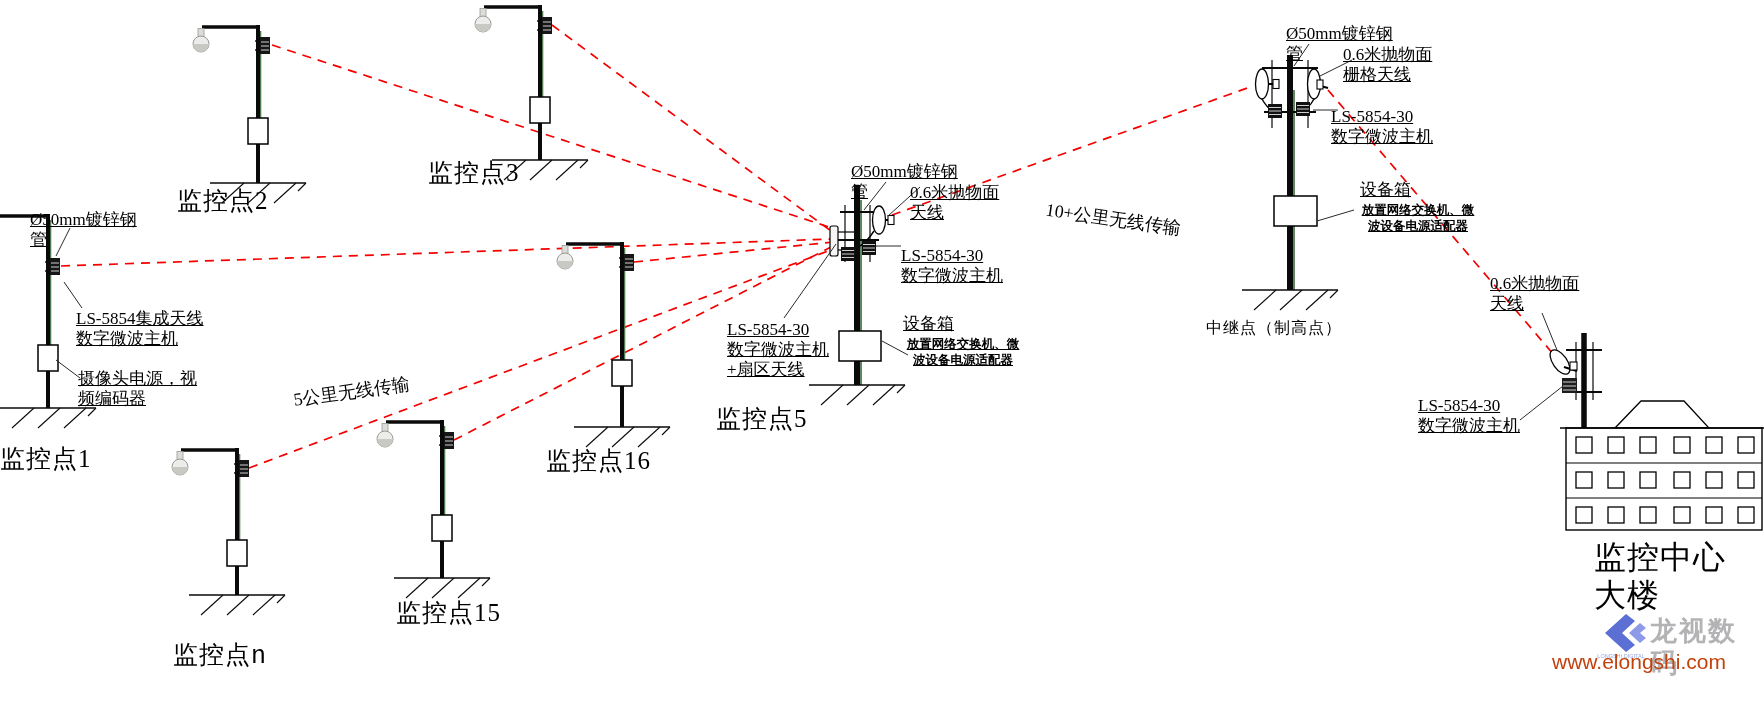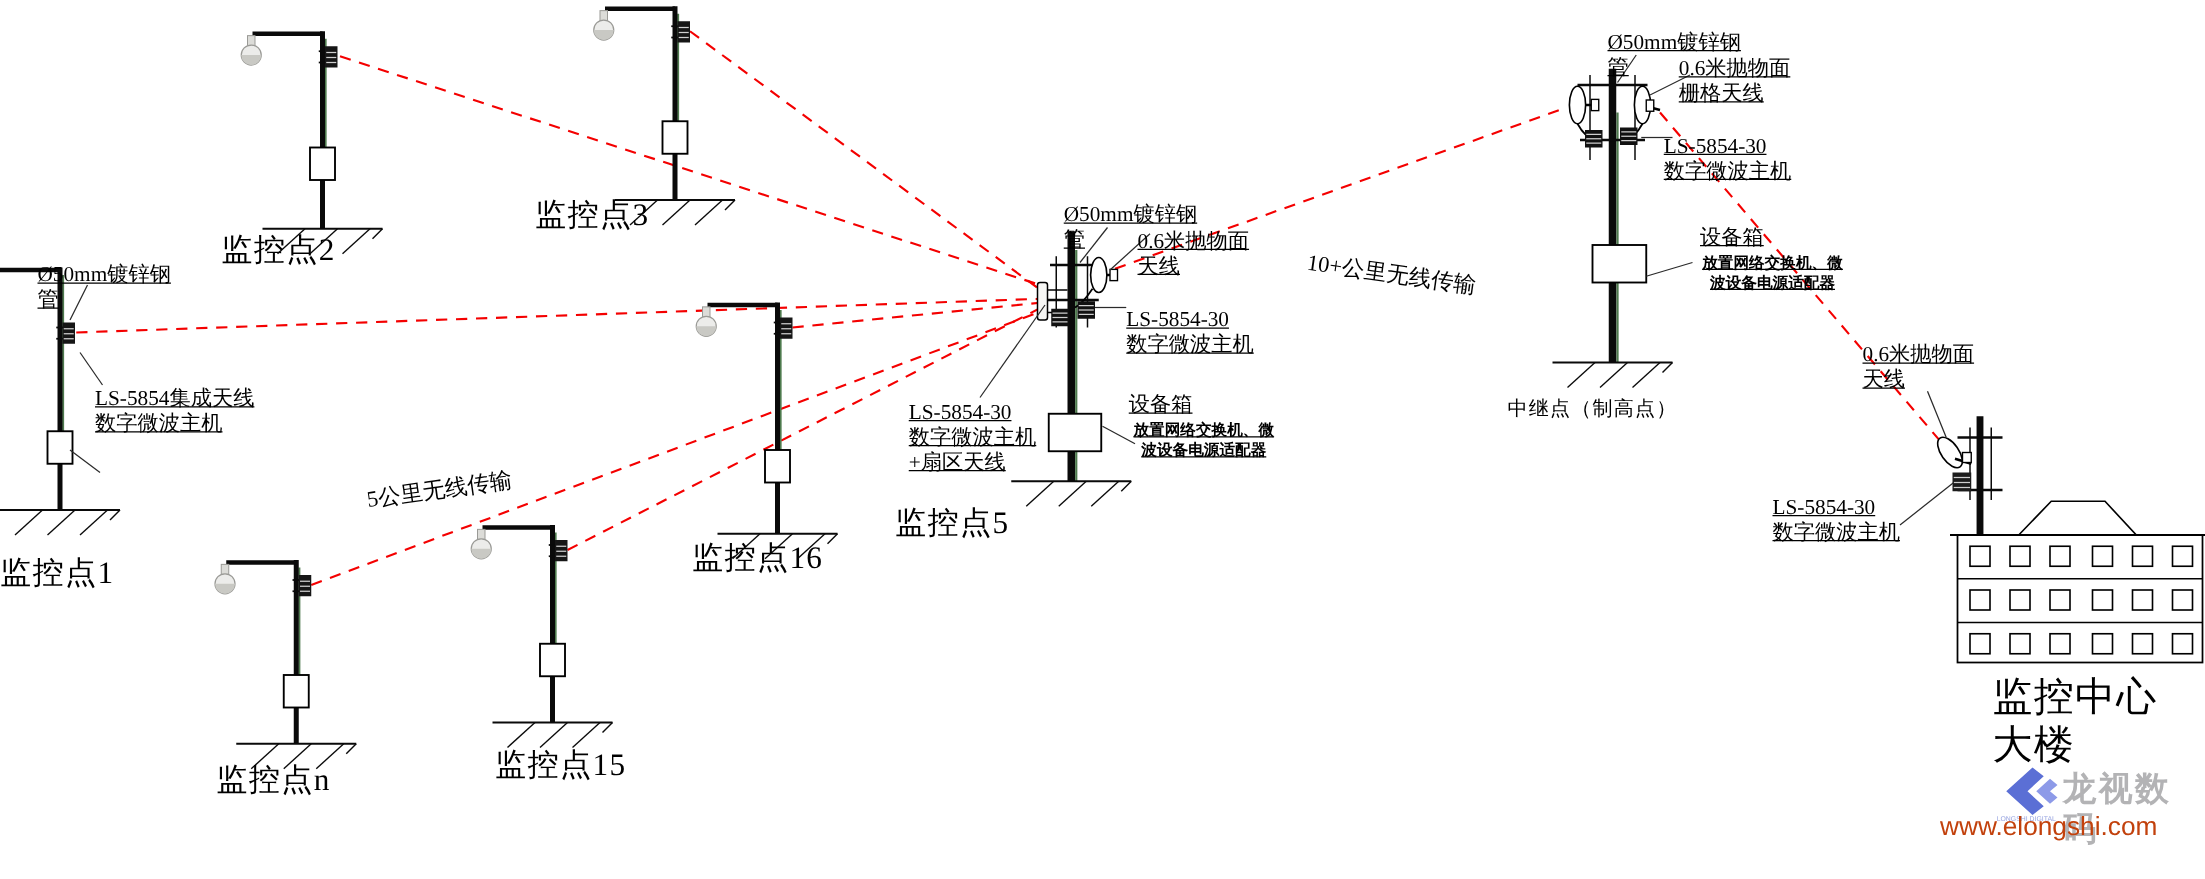--- a/index.html
+++ b/index.html
@@ -260,30 +260,32 @@
 
   <g>
     <polygon points="1626,614 1605,633 1626,652 1635,645 1622,633 1635,621" fill="#5b6fd5"></polygon>
     <polygon points="1640,623 1629,633 1640,643 1646,638 1640,633 1646,628" fill="#8d9ae8"></polygon>
   </g>
 </svg>
 
   <div class="lbl site-label" style="left:177px;top:186px;width:110px;">监控点2</div>
   <div class="lbl site-label" style="left:428px;top:158px;width:110px;">监控点3</div>
   <div class="lbl site-label" style="left:0px;top:444px;width:110px;">监控点1</div>
-  <div class="lbl site-label" style="left:173px;top:610px;width:110px;">监控点n</div>
+  <div class="lbl site-label" style="left:173px;top:642px;width:110px;font-family:Liberation Mono, monospace;">监控点n</div>
   <div class="lbl site-label" style="left:396px;top:598px;width:120px;">监控点15</div>
-  <div class="lbl site-label" style="left:546px;top:432px;width:120px;text-align:center;">监控点16</div>
+  <div class="lbl site-label" style="left:546px;top:446px;width:120px;">监控点16</div>
   <div class="lbl site-label" style="left:716px;top:404px;width:110px;">监控点5</div>
   <div class="lbl site-label" style="left:1206px;top:319px;width:200px;font-size:16px;">中继点（制高点）</div>
   <div class="lbl site-label" style="left:1594px;top:539px;width:160px;font-size:32px;">监控中心大楼</div>
 
   <div class="lbl ann" style="left:30px;top:210px;width:116px;">Ø50mm镀锌钢管</div>
   <div class="lbl ann" style="left:76px;top:309px;width:130px;">LS-5854集成天线
 数字微波主机</div>
+  <div class="lbl ann" style="left:78px;top:369px;width:124px;">摄像头电源，视
+频编码器</div>
 
   <div class="lbl ann" style="left:851px;top:162px;width:116px;">Ø50mm镀锌钢管</div>
   <div class="lbl ann" style="left:910px;top:183px;width:104px;">0.6米抛物面
 天线</div>
   <div class="lbl ann" style="left:901px;top:246px;width:106px;">LS-5854-30
 数字微波主机</div>
   <div class="lbl ann" style="left:727px;top:320px;width:102px;">LS-5854-30
 数字微波主机
 +扇区天线</div>
   <div class="lbl ann" style="left:903px;top:314px;width:120px;">设备箱</div>

